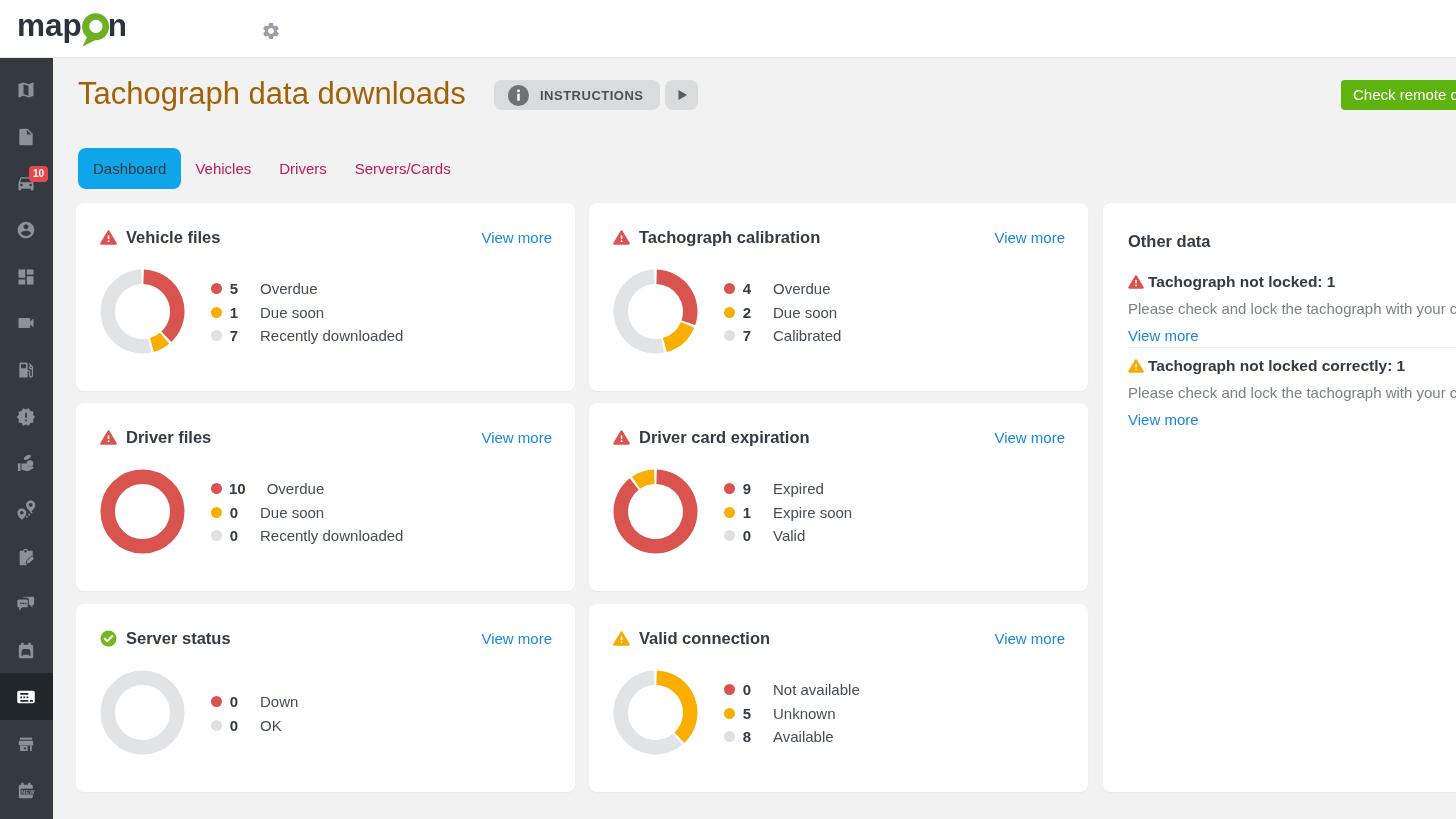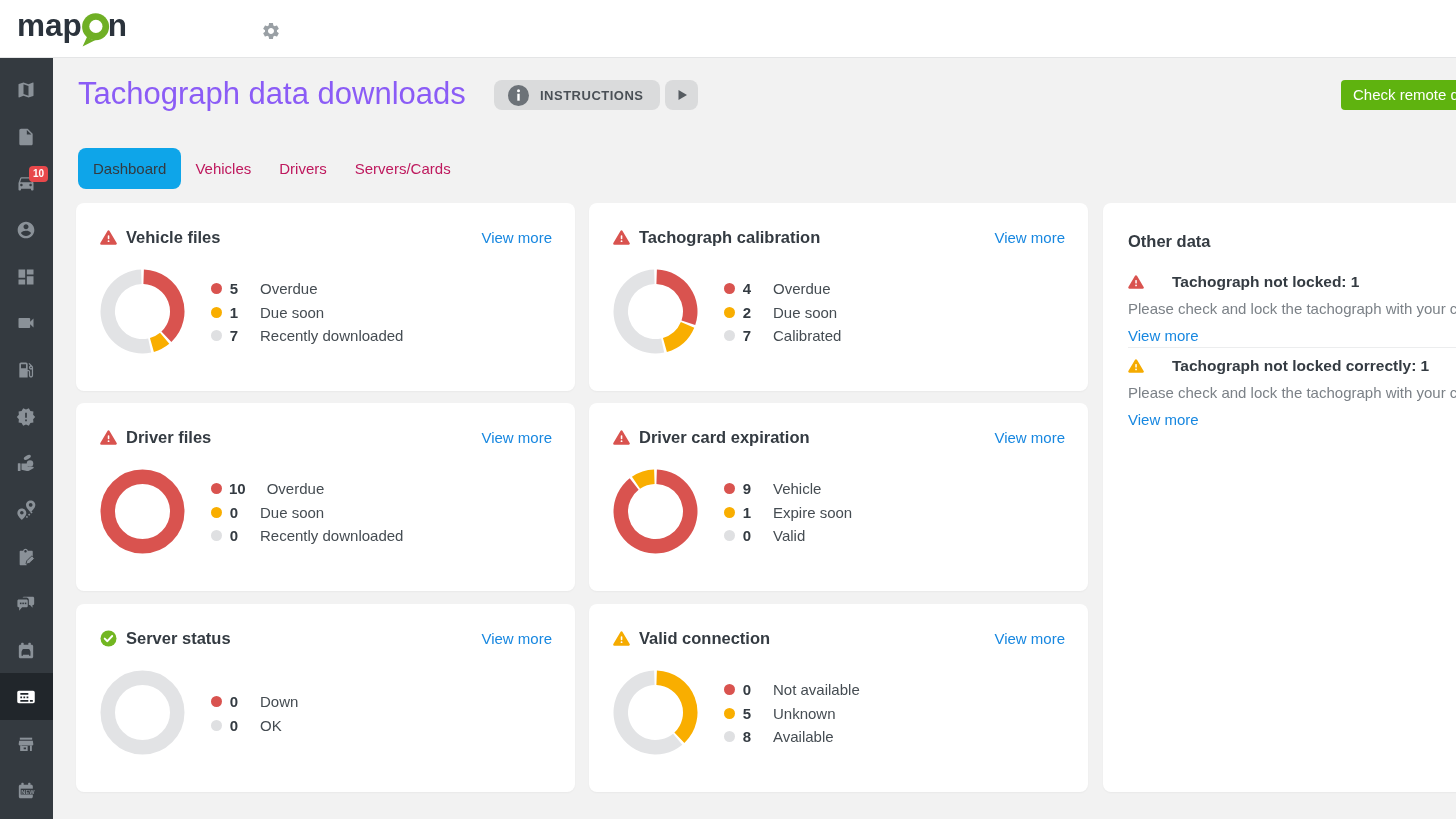--- a/index.html
+++ b/index.html
@@ -7,21 +7,21 @@
 .topbar { position:absolute; left:0; top:0; width:1456px; height:58px; background:#fff; border-bottom:1px solid #E4E5E6; z-index:5; }
 .logo { position:absolute; left:17px; top:5px; display:flex; align-items:flex-start; }
 .logo .lt { font-size:31.5px; font-weight:bold; color:#2B333C; letter-spacing:0px; line-height:40px; }
 .logo .pin { margin:8px -2px 0 -1px; }
 .gear { position:absolute; left:261px; top:21px; }
 .sidebar { position:absolute; left:0; top:58px; width:53px; height:761px; background:#343A40; }
 .sic { position:absolute; left:16px; width:20px; height:20px; }
 .sic svg { display:block; }
 .active-bg { position:absolute; left:0; top:615px; width:53px; height:47px; background:#21262B; }
 .badge { position:absolute; left:29px; top:108px; min-width:19px; height:16px; background:#E8484B; border-radius:4px; color:#fff; font-size:10px; font-weight:bold; text-align:center; line-height:16px; padding:0 3px; }
-.h1 { position:absolute; left:78px; top:76px; font-size:31px; color:#8b5cf6; letter-spacing:0; }
+.h1 { position:absolute; left:78px; top:76px; font-size:31px; color:#a16207; letter-spacing:0; }
 .instr { position:absolute; left:494px; top:80px; height:30px; background:#DADBDC; border-radius:8px; display:flex; align-items:center; padding:0 16px 0 14px; }
 .instr .tx { font-size:13px; font-weight:bold; color:#4A5056; letter-spacing:0.5px; }
 .playbtn { position:absolute; left:665px; top:80px; width:33px; height:30px; background:#DADBDC; border-radius:8px; display:flex; align-items:center; justify-content:center; }
 .greenbtn { position:absolute; left:1341px; top:80px; width:220px; height:30px; background:#5FB30F; border-radius:4px; color:#fff; font-size:15px; line-height:30px; padding-left:12px; }
 .tabs { position:absolute; left:78px; top:148px; height:41px; display:flex; align-items:center; }
 .tab { font-size:15px; color:#be185d; padding:0 14px; }
 .tab.on { background:#0ea5e9; border-radius:8px; height:41px; line-height:41px; color:#343A40; padding:0 15px; }
 .card { position:absolute; width:499px; height:188px; background:#fff; border-radius:8px; box-shadow:0 1px 2px rgba(0,0,0,0.04); }
 .chead { position:absolute; left:24px; right:23px; top:23px; height:22px; display:flex; align-items:center; }
 .cicon { width:17px; margin-right:9px; display:flex; }
@@ -31,21 +31,21 @@
 .legend { position:absolute; left:135px; top:74px; }
 .legend.two { top:86px; }
 .lrow { display:flex; align-items:center; height:23.6px; }
 .ldot { width:11px; height:11px; border-radius:50%; margin-right:7px; }
 .lnum { font-size:15px; font-weight:bold; color:#343B42; min-width:10px; text-align:center; }
 .llab { font-size:15px; color:#454C52; margin-left:21px; }
 .other { position:absolute; left:1103px; top:203px; width:500px; height:589px; background:#fff; border-radius:8px; box-shadow:0 1px 2px rgba(0,0,0,0.04); }
 .other h3 { position:absolute; left:25px; top:29px; font-size:16.5px; color:#343B42; }
 .osec { position:absolute; left:25px; right:0; }
 .ohead { display:flex; align-items:center; }
-.ohead .tt { font-size:15.5px; font-weight:bold; color:#343B42; margin-left:28px; }
+.ohead .tt { font-size:15.5px; font-weight:bold; color:#343B42; margin-left:4px; }
 .optext { font-size:15px; color:#7B8187; margin-top:9px; white-space:nowrap; }
 .ovm { display:inline-block; margin-top:10px; font-size:15px; color:#1787E0; text-decoration:none; }
 .odiv { position:absolute; left:25px; right:0; top:144px; border-top:1px solid #ECEDEE; }
 </style></head>
 <body>
 <div class="topbar">
   <div class="logo">
       <span class="lt">map</span>
       <svg class="pin" width="29" height="34" viewBox="0 0 29 34">
         <circle cx="14.6" cy="13.8" r="13.5" fill="#6FAF25"></circle>
@@ -297,21 +297,21 @@
       <a class="vm" href="#">View more</a>
     </div>
   <div class="donut"><svg width="85" height="85" viewBox="0 0 85 85">
         <path d="M43.89 0.52 A42 42 0 1 1 16.70 9.36 L25.61 20.80 A27.5 27.5 0 1 0 43.41 15.02 Z" fill="#D9534F"></path>
         <path d="M18.95 7.72 A42 42 0 0 1 41.11 0.52 L41.59 15.02 A27.5 27.5 0 0 0 27.08 19.73 Z" fill="#F9AE00"></path>
       </svg></div>
   <div class="legend">
       <div class="lrow">
         <span class="ldot" style="background:#D9534F"></span>
         <span class="lnum">9</span>
-        <span class="llab">Vehicle</span>
+        <span class="llab">Expired</span>
       </div>
       <div class="lrow">
         <span class="ldot" style="background:#F9AE00"></span>
         <span class="lnum">1</span>
         <span class="llab">Expire soon</span>
       </div>
       <div class="lrow">
         <span class="ldot" style="background:#DFE0E2"></span>
         <span class="lnum">0</span>
         <span class="llab">Valid</span>

